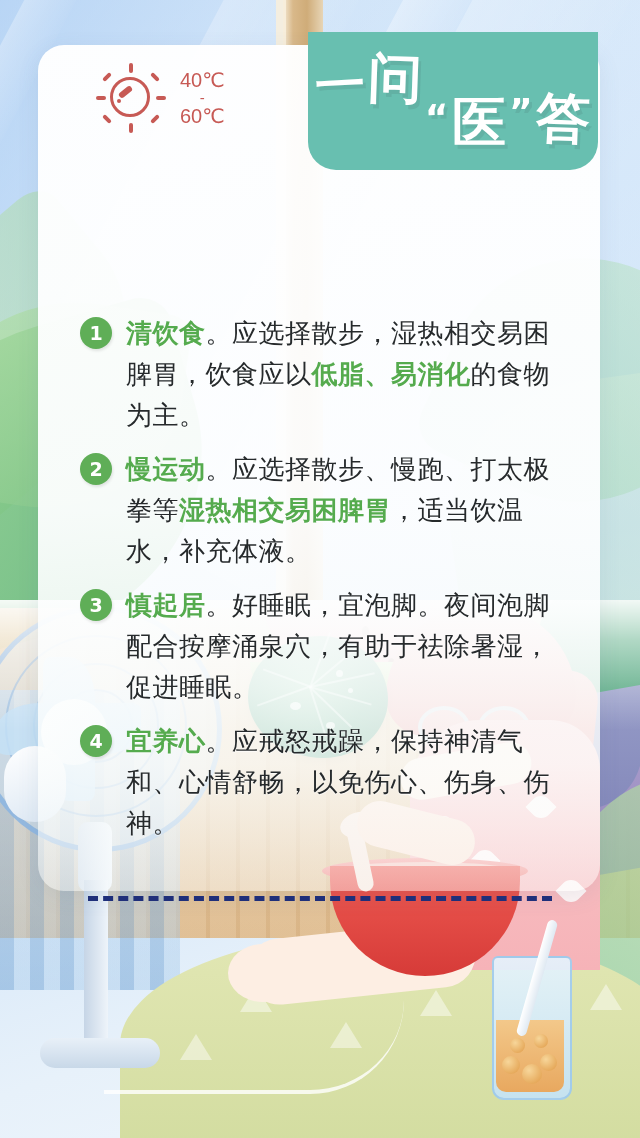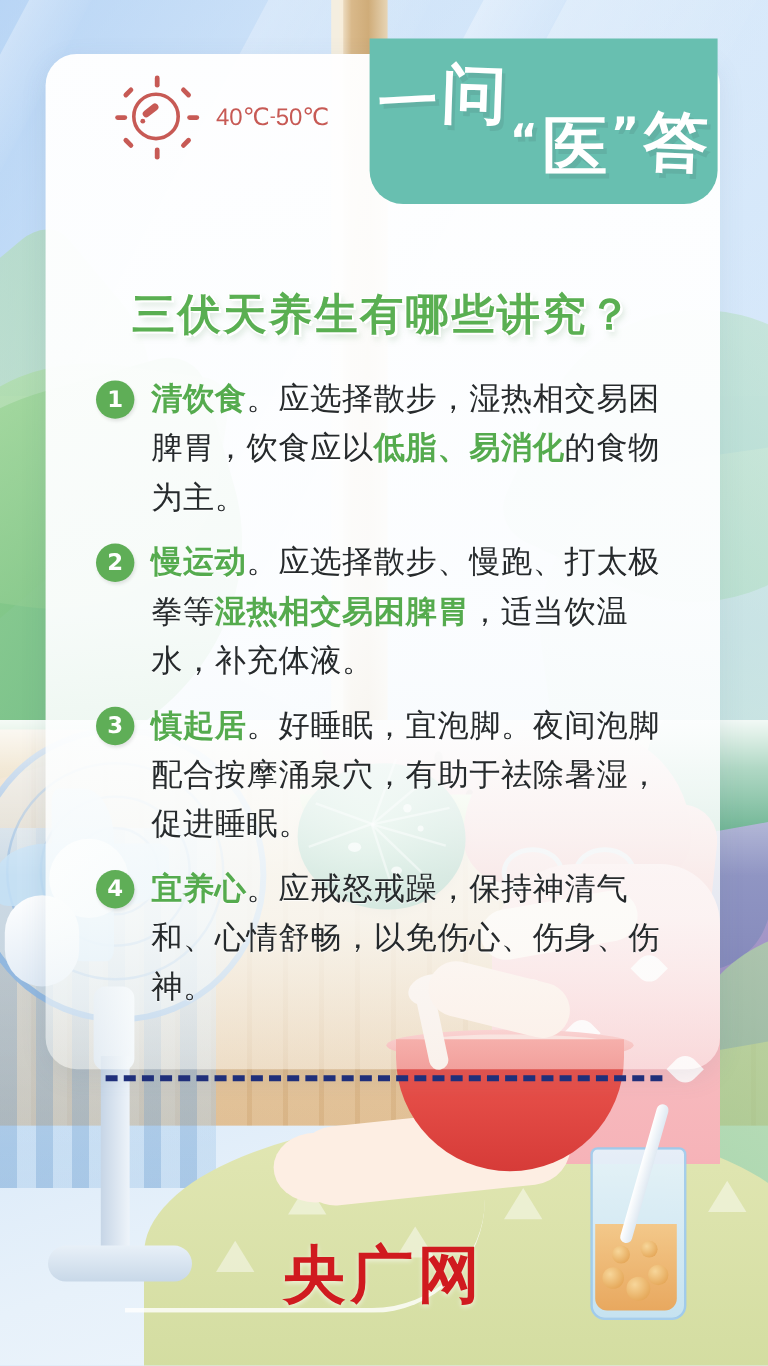--- a/index.html
+++ b/index.html
@@ -165,21 +165,21 @@
 
   
   .weather{position:absolute;left:58px;top:18px;display:flex;align-items:center;gap:14px;}
   .sun{position:relative;width:70px;height:70px;}
   .sun-core{position:absolute;left:14px;top:14px;width:40px;height:40px;border-radius:50%;
     border:3px solid #c75a55;box-sizing:border-box;}
   .sun-ray{position:absolute;background:#c75a55;border-radius:2px;}
   .sun-spot{position:absolute;left:22px;top:26px;width:15px;height:6px;border-radius:3px;
     background:#c75a55;transform:rotate(-38deg);}
   .sun-dot{position:absolute;left:21px;top:36px;width:4px;height:4px;border-radius:50%;background:#c75a55;}
-  .temps{display:flex;flex-direction:row;align-items:center;color:#c75a55;font-size:20px;line-height:1.12;}
+  .temps{display:flex;flex-direction:column;align-items:center;color:#c75a55;font-size:20px;line-height:1.12;}
   .temp-dash{font-size:15px;line-height:.9;color:#c75a55;}
 
   
   .badge{position:absolute;left:270px;top:-13px;width:290px;height:138px;
     border-radius:0 0 28px 28px;background:#68bfb0;overflow:hidden;}
   .badge-txt{position:absolute;left:0;top:0;width:290px;height:138px;
     display:flex;align-items:center;justify-content:center;gap:2px;
     color:#ffffff;font-size:50px;font-weight:bold;letter-spacing:1px;
     text-shadow:3px 4px 0 rgba(90,160,150,.45);
     font-family:"DejaVu Sans","Liberation Sans",sans-serif;}
@@ -356,36 +356,35 @@
         <div class="sun-ray" style="left:0px;top:33px;width:10px;height:4px;"></div>
         <div class="sun-ray" style="left:60px;top:33px;width:10px;height:4px;"></div>
         <div class="sun-ray" style="left:9px;top:9px;width:4px;height:10px;transform:rotate(45deg);"></div>
         <div class="sun-ray" style="left:57px;top:9px;width:4px;height:10px;transform:rotate(-45deg);"></div>
         <div class="sun-ray" style="left:9px;top:51px;width:4px;height:10px;transform:rotate(-45deg);"></div>
         <div class="sun-ray" style="left:57px;top:51px;width:4px;height:10px;transform:rotate(45deg);"></div>
       </div>
       <div class="temps">
         <span>40℃</span>
         <span class="temp-dash">-</span>
-        <span>50℃</span>
+        <span>60℃</span>
       </div>
     </div>
 
     <div class="badge">
       <div class="badge-txt">
         <span class="badge-a">一</span>
         <span class="badge-b">问</span>
         <span class="badge-c">“</span>
         <span class="badge-d">医</span>
         <span class="badge-e">”</span>
         <span class="badge-f">答</span>
       </div>
     </div>
 
-    <div class="heading">三伏天养生有哪些讲究？</div>
 
     <div class="list" id="tips-list">
         <div class="item">
           <div class="num" style="background: rgb(95, 174, 87);">1</div>
           <div class="txt"><span class="hl" style="color: rgb(85, 171, 78);">清饮食</span><span>。应选择散步，湿热相交易困脾胃，饮食应以</span><span class="hl" style="color: rgb(85, 171, 78);">低脂、易消化</span><span>的食物为主。</span></div>
         </div>
         <div class="item">
           <div class="num" style="background: rgb(95, 174, 87);">2</div>
           <div class="txt"><span class="hl" style="color: rgb(85, 171, 78);">慢运动</span><span>。应选择散步、慢跑、打太极拳等</span><span class="hl" style="color: rgb(85, 171, 78);">湿热相交易困脾胃</span><span>，适当饮温水，补充体液。</span></div>
         </div>
@@ -396,15 +395,14 @@
         <div class="item">
           <div class="num" style="background: rgb(95, 174, 87);">4</div>
           <div class="txt"><span class="hl" style="color: rgb(85, 171, 78);">宜养心</span><span>。应戒怒戒躁，保持神清气和、心情舒畅，以免伤心、伤身、伤神。</span></div>
         </div>
       </div>
 
   </div>
 
   <div class="dashed"></div>
 
-  <div class="logo">央广网</div>
 
 </div>
 
 </body></html>

